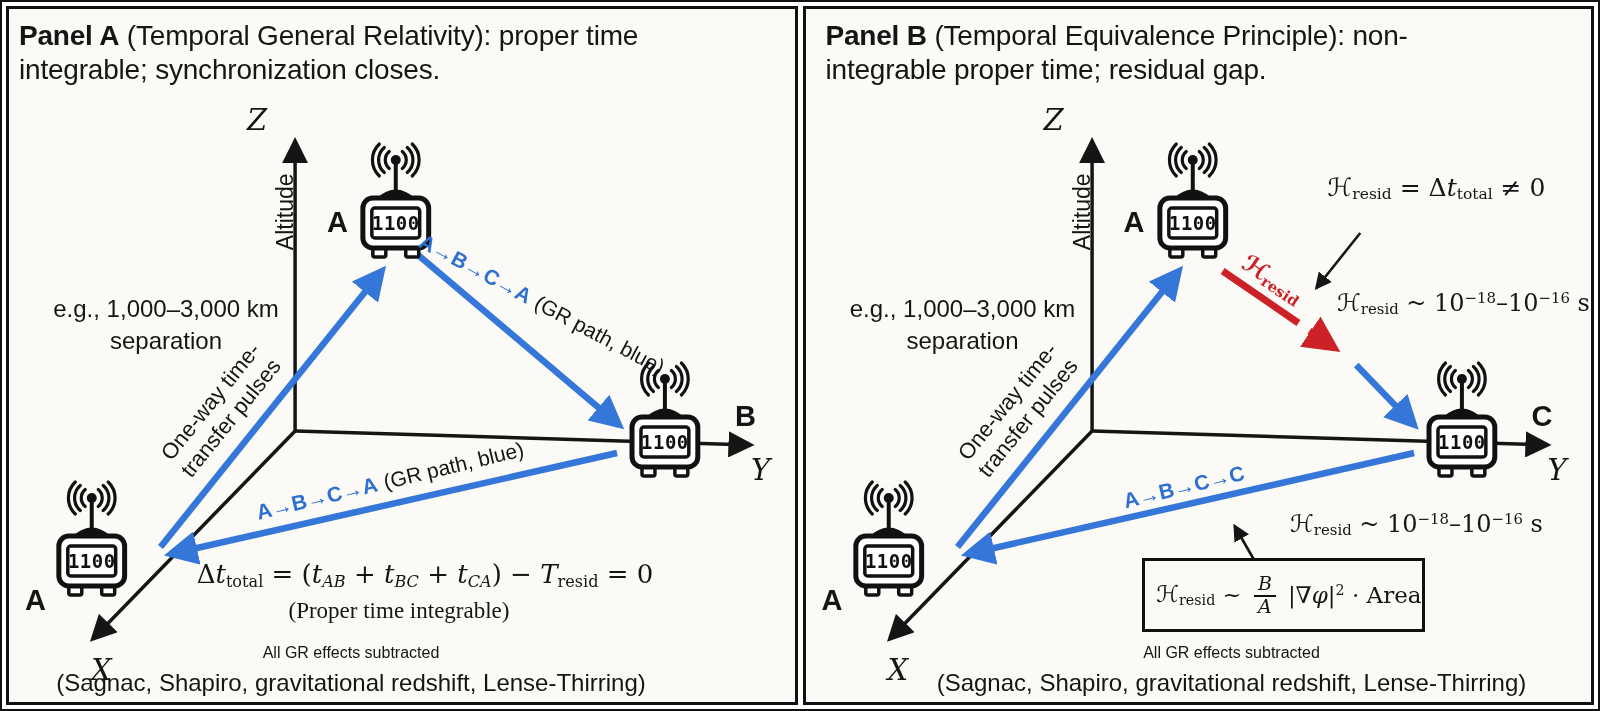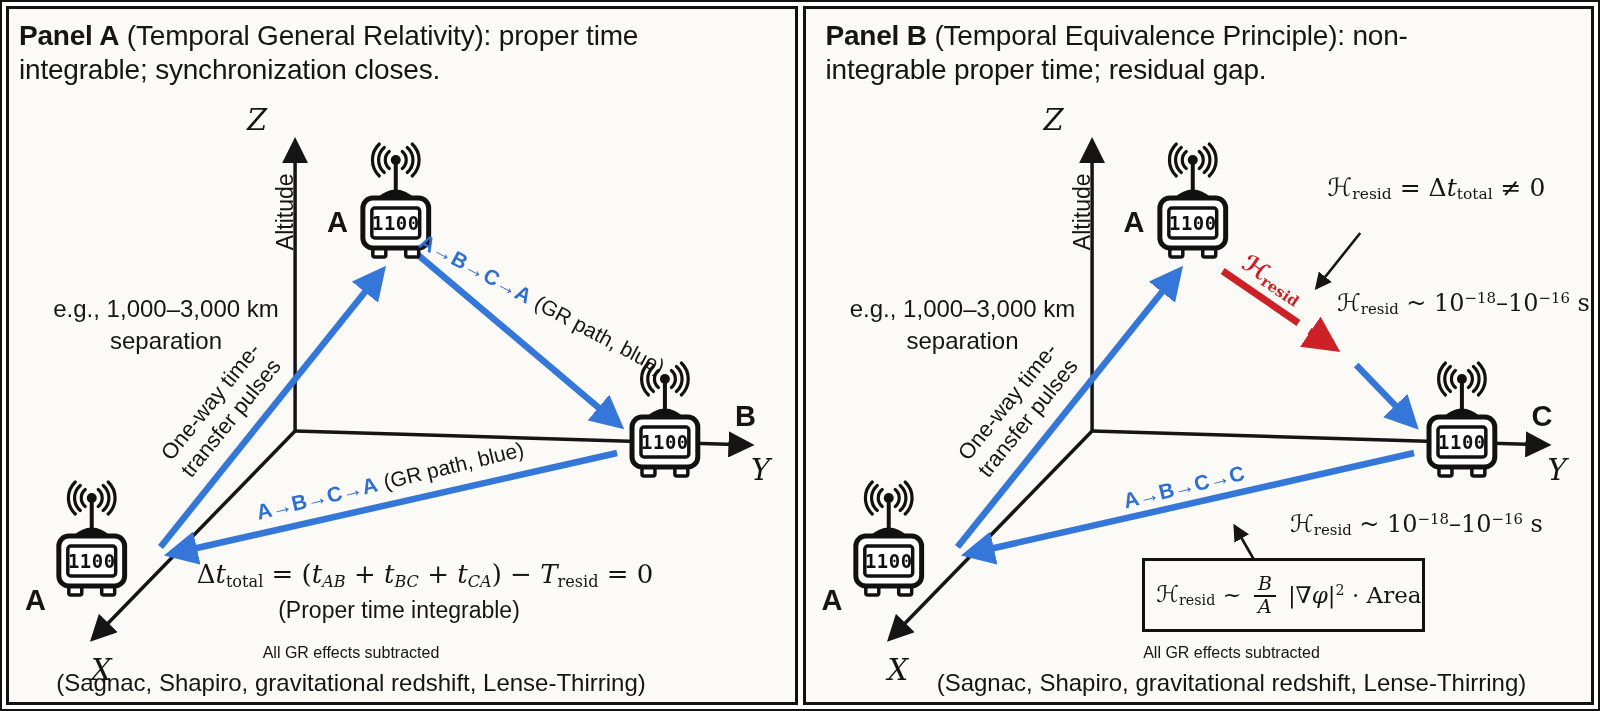--- a/index.html
+++ b/index.html
@@ -116,21 +116,21 @@
 
     <div class="t sep ctr" style="left:17px;top:284px;width:280px;"><span>e.g., 1,000–3,000 km</span><br><span>separation</span></div>
 
     <div class="t pulse ctr" style="left:117px;top:375px;width:190px;"><span>One-way time-</span><br><span>transfer pulses</span></div>
 
     <div class="t pathlbl" style="left:412px;top:218px;transform:rotate(28deg);"><span class="b">A→B→C→A</span><span class="n">(GR path, blue)</span></div>
 
     <div class="t pathlbl" style="left:201px;top:459px;width:360px;text-align:center;transform:rotate(-13.5deg);transform-origin:center;"><span class="b">A→B→C→A</span><span class="n">(GR path, blue)</span></div>
 
     <div class="t math ctr" style="left:106px;top:550px;width:620px;font-size:26px;">Δ<i>t</i><sub>total</sub> = (<i>t</i><sub><i>AB</i></sub> + <i>t</i><sub><i>BC</i></sub> + <i>t</i><sub><i>CA</i></sub>) − <i>T</i><sub>resid</sub> = 0</div>
-    <div class="t note ctr" style="left:80px;top:588px;width:620px;">(Proper time integrable)</div>
+    <div class="t note ctr" style="left:80px;top:588px;width:620px;font-family:Liberation Serif, serif;">(Proper time integrable)</div>
 
     <div class="t foot1 ctr" style="left:37px;top:634px;width:610px;">All GR effects subtracted</div>
     <div class="t foot2 ctr" style="left:37px;top:660px;width:610px;">(Sagnac, Shapiro, gravitational redshift, Lense-Thirring)</div>
   </section>
 
   <section class="panel">
     <svg class="art" viewBox="0 0 788 693" preserveAspectRatio="none">
       <line class="ax" x1="287" y1="422" x2="287" y2="132" marker-end="url(#mkAx)"></line>
       <line class="ax" x1="287" y1="422" x2="744" y2="436" marker-end="url(#mkAx)"></line>
       <line class="ax" x1="287" y1="422" x2="84" y2="630" marker-end="url(#mkAx)"></line>

